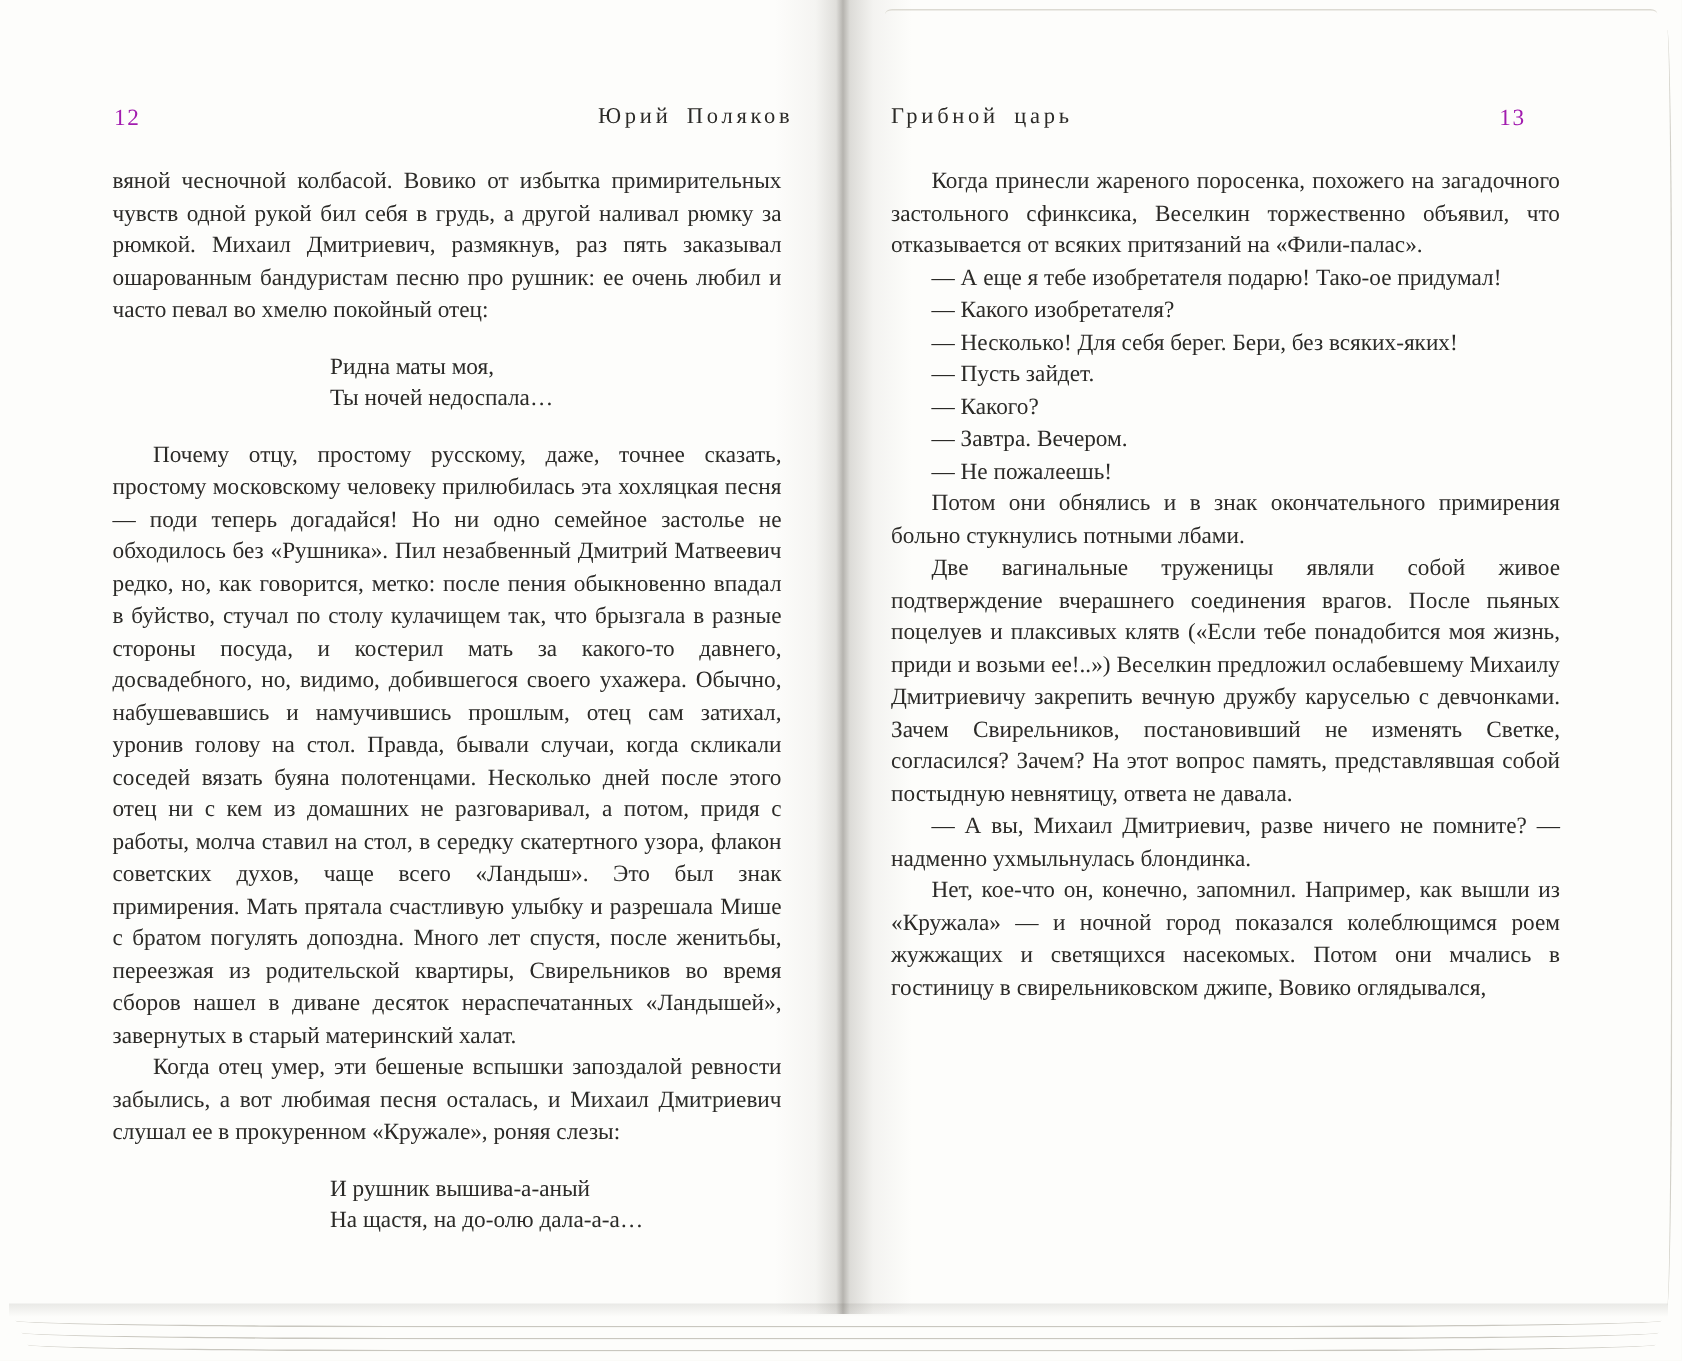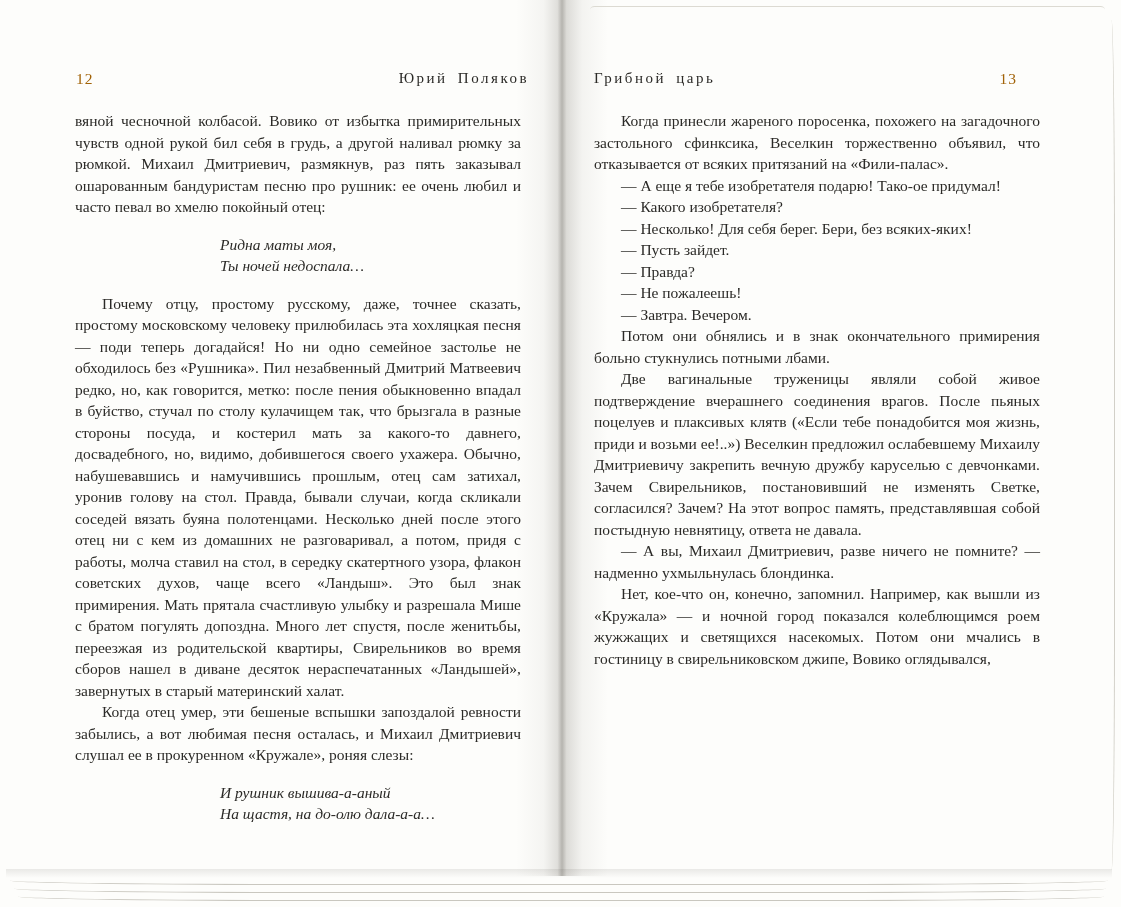--- a/index.html
+++ b/index.html
@@ -27,21 +27,21 @@
     background: transparent;
   }
   .page.left  { left: 0;     width: 557px; }
   .page.right { left: 544px; width: 534px; }
 
   .pagenum {
     position: absolute;
     top: 70px;
     font-size: 15.5px;
     letter-spacing: 1px;
-    color: #a16207;
+    color: #a21caf;
   }
   .pagenum.num-left  { left: 76px; }
   .pagenum.num-right { right: 61px; }
 
   .running-head {
     position: absolute;
     top: 70px;
     font-size: 15px;
     letter-spacing: 2.5px;
     word-spacing: 4px;
@@ -65,21 +65,20 @@
   .page.left  .body-text { left: 75px; }
   .page.right .body-text { left: 50px; }
 
   .para {
     margin: 0;
     text-indent: 27px;
   }
   .para.noindent { text-indent: 0; }
 
   .verse {
-    font-style: italic;
     margin: 16px 0 16px 145px;
     text-align: left;
   }
   .verse.v2 { }
 
   
   .gutter {
     position: absolute;
     left: 516px;
     top: 0;
@@ -163,23 +162,23 @@
     <div class="running-head head-right">Грибной царь</div>
     <div class="pagenum num-right">13</div>
 
     <div class="body-text">
       <p class="para">Когда принесли жареного поросенка, похожего на загадочного застольного сфинксика, Веселкин торжественно объявил, что отказывается от всяких притязаний на «Фили-палас».</p>
 
       <p class="para">— А еще я тебе изобретателя подарю! Тако-ое придумал!</p>
       <p class="para">— Какого изобретателя?</p>
       <p class="para">— Несколько! Для себя берег. Бери, без всяких-яких!</p>
       <p class="para">— Пусть зайдет.</p>
-      <p class="para">— Правда?</p>
+      <p class="para">— Какого?</p>
+      <p class="para">— Завтра. Вечером.</p>
       <p class="para">— Не пожалеешь!</p>
-      <p class="para">— Завтра. Вечером.</p>
 
       <p class="para">Потом они обнялись и в знак окончательного примирения больно стукнулись потными лбами.</p>
       <p class="para">Две вагинальные труженицы являли собой живое подтверждение вчерашнего соединения врагов. После пьяных поцелуев и плаксивых клятв («Если тебе понадобится моя жизнь, приди и возьми ее!..») Веселкин предложил ослабевшему Михаилу Дмитриевичу закрепить вечную дружбу каруселью с девчонками. Зачем Свирельников, постановивший не изменять Светке, согласился? Зачем? На этот вопрос память, представлявшая собой постыдную невнятицу, ответа не давала.</p>
 
       <p class="para">— А вы, Михаил Дмитриевич, разве ничего не помните? — надменно ухмыльнулась блондинка.</p>
 
       <p class="para">Нет, кое-что он, конечно, запомнил. Например, как вышли из «Кружала» — и ночной город показался колеблющимся роем жужжащих и светящихся насекомых. Потом они мчались в гостиницу в свирельниковском джипе, Вовико оглядывался,</p>
     </div>
   </div>
 

